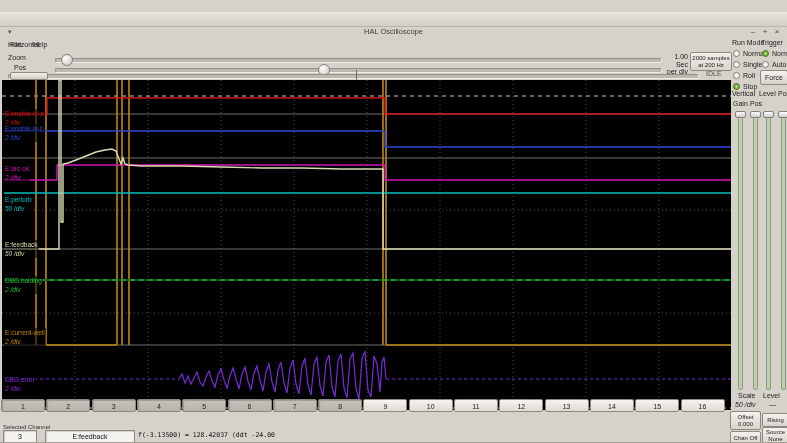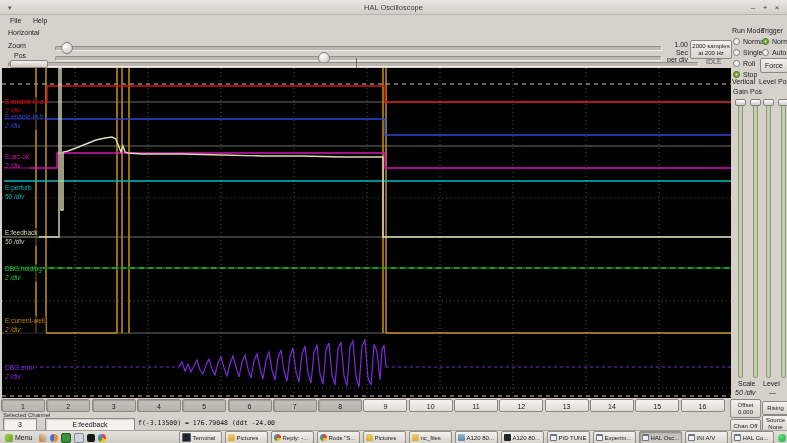--- a/index.html
+++ b/index.html
@@ -1,18 +1,18 @@
 <!DOCTYPE html>
 <html><head>
 <meta charset="utf-8">
 <style>
   html,body{margin:0;padding:0;background:#555;}
   #screen{position:relative;width:787px;height:443px;background:#d6d2cb;overflow:hidden;
           font-family:"Liberation Sans",sans-serif;font-size:7px;color:#1a1a1a;}
-  .abs{position:absolute;}
+  .abs{position:absolute;margin-top:12px;}
   
   #titlebar{left:0;top:0;width:787px;height:14px;background:linear-gradient(#e9e6e1,#d2cec7);
             border-bottom:1px solid #b8b4ad;}
   #title{left:0;top:3px;width:787px;text-align:center;color:#3c3c3c;font-size:7.5px;}
   #winmenu{left:8px;top:4px;color:#555;font-size:7px;}
   .winctl{top:3px;width:10px;height:9px;text-align:center;color:#444;font-size:8px;line-height:9px;}
   #menubar{left:0;top:15px;width:787px;height:13px;}
   .menuitem{top:2px;color:#222;}
   
   .lbl{color:#222;}
@@ -236,21 +236,21 @@
       <div class="chbtn off" style="left: 499.3px;">12</div>
       <div class="chbtn off" style="left: 544.6px;">13</div>
       <div class="chbtn off" style="left: 589.9px;">14</div>
       <div class="chbtn off" style="left: 635.2px;">15</div>
       <div class="chbtn off" style="left: 680.5px;">16</div>
     </div>
 
   <span class="abs" style="left:3px;top:412px;font-size:6px;color:#333">Selected Channel</span>
   <div class="abs sunken" style="left:3px;top:418px;width:32px;height:11px;line-height:11px">3</div>
   <div class="abs sunken" style="left:45px;top:418px;width:88px;height:11px;line-height:11px">E:feedback</div>
-  <span class="abs" id="readout" style="left:138px;top:419px">f(-3.13500) =  176.79048 (ddt -24.00</span>
+  <span class="abs" id="readout" style="left:138px;top:419px">f(-3.13500) =  128.42037 (ddt -24.00</span>
 
   <div class="abs" id="taskbar">
     <div id="menu-btn">
       <span class="mico"></span>
       <span>Menu</span>
     </div>
     <span id="launchers" style="display:flex;align-items:center">
         <span class="lico ic-tool"></span>
         <span class="lico ic-browser"></span>
         <span class="lico ic-display"></span>

